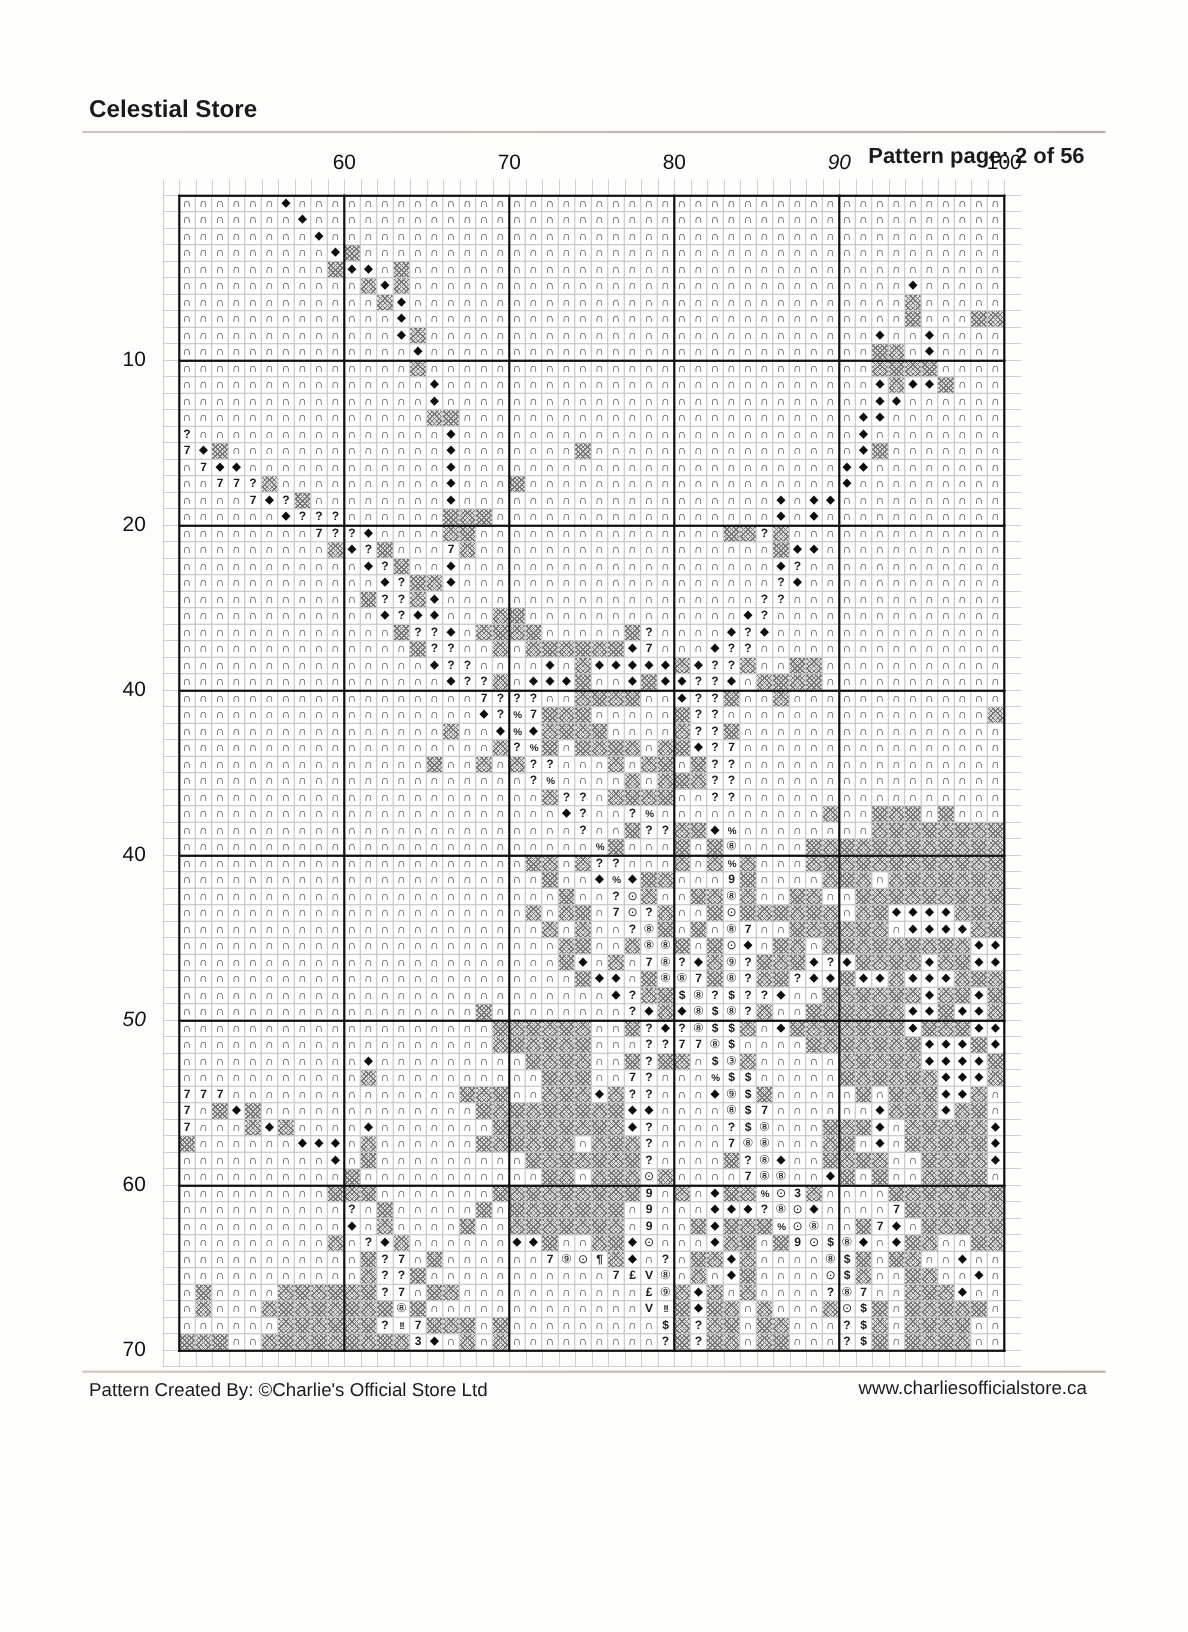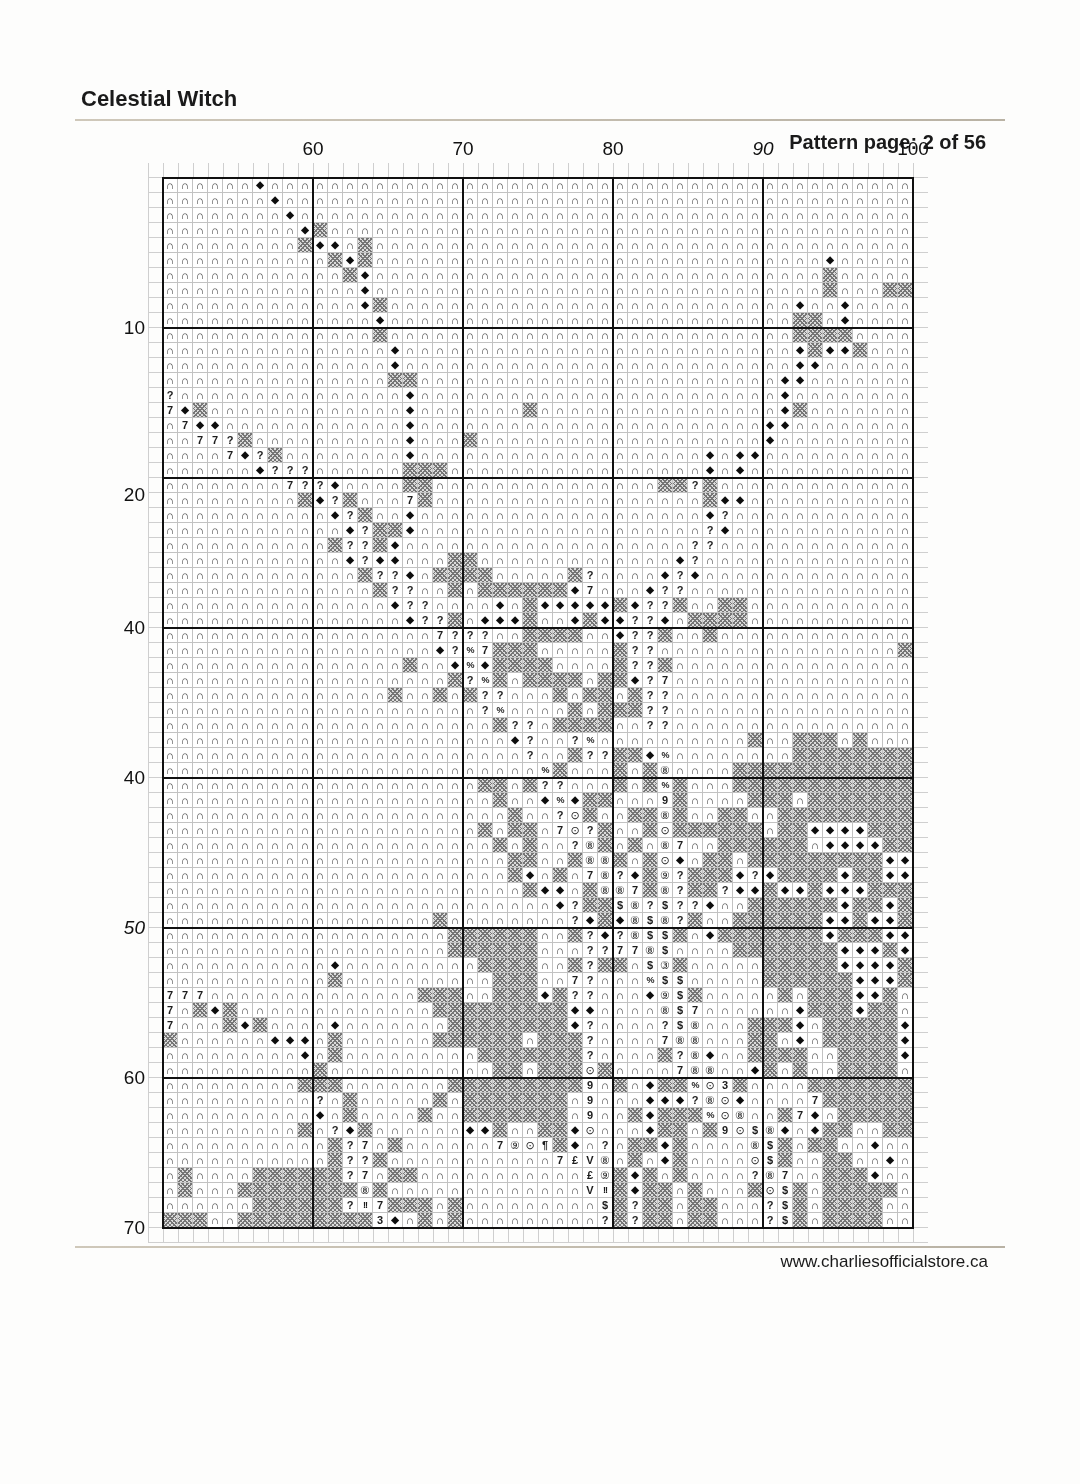--- a/index.html
+++ b/index.html
@@ -25,38 +25,38 @@
   .cell.shaded{background-color:#dcdcdc;
      background-image:repeating-linear-gradient(45deg,#767676 0 1px,transparent 1px 3px),
                       repeating-linear-gradient(-45deg,#767676 0 1px,transparent 1px 3px);}
   .cell.diamond{font-size:10px;color:#0c0c0c;}
   .cell.circ{font-size:11px;font-weight:normal;}
   .cell.small{font-size:9px;letter-spacing:-1px;}
   .boldline{position:absolute;background:#101010;}
   .boldline.v{width:2px;height:1052px;top:-1px;}
   .boldline.h{height:2px;width:752px;left:-1px;}
   .col-label{position:absolute;width:60px;text-align:center;top:138px;font-size:19px;color:#111;}
-  .row-label{position:absolute;width:46px;text-align:right;left:99px;font-size:19px;color:#111;}
+  .row-label{position:absolute;width:46px;text-align:center;left:99px;font-size:19px;color:#111;}
 </style>
 </head>
 <body>
 
 <div id="page">
-  <div class="hdr-title">Celestial Witch</div>
+  <div class="hdr-title">Celestial Store</div>
   <div class="hdr-page">Pattern page: 2 of 56</div>
   <div class="rule top"></div>
 
   <div id="labels">
       <div class="col-label" style="left: 283px;">60</div>
       <div class="col-label" style="left: 433px;">70</div>
       <div class="col-label" style="left: 583px;">80</div>
       <div class="col-label" style="left: 733px; font-style: italic;">90</div>
       <div class="col-label" style="left: 883px;">100</div>
       <div class="row-label" style="top: 317px;">10</div>
-      <div class="row-label" style="top: 484px;">20</div>
+      <div class="row-label" style="top: 467px;">20</div>
       <div class="row-label" style="top: 617px;">40</div>
       <div class="row-label" style="top: 767px;">40</div>
       <div class="row-label" style="top: 917px; font-style: italic;">50</div>
       <div class="row-label" style="top: 1067px;">60</div>
       <div class="row-label" style="top: 1217px;">70</div>
     </div>
 
   <div id="chart-margin">
     <div id="grid">
         <span class="cell arc">∩</span>
@@ -3570,14 +3570,15 @@
         <div class="boldline h" style="top: 299px;"></div>
         <div class="boldline h" style="top: 449px;"></div>
         <div class="boldline h" style="top: 599px;"></div>
         <div class="boldline h" style="top: 749px;"></div>
         <div class="boldline h" style="top: 899px;"></div>
         <div class="boldline h" style="top: 1049px;"></div>
       </div>
   </div>
 
   <div class="rule bottom"></div>
+  <div class="ftr-left">Pattern Created By: ©Charlie's Official Store Ltd</div>
   <div class="ftr-right">www.charliesofficialstore.ca</div>
 </div>
 
 </body></html>

